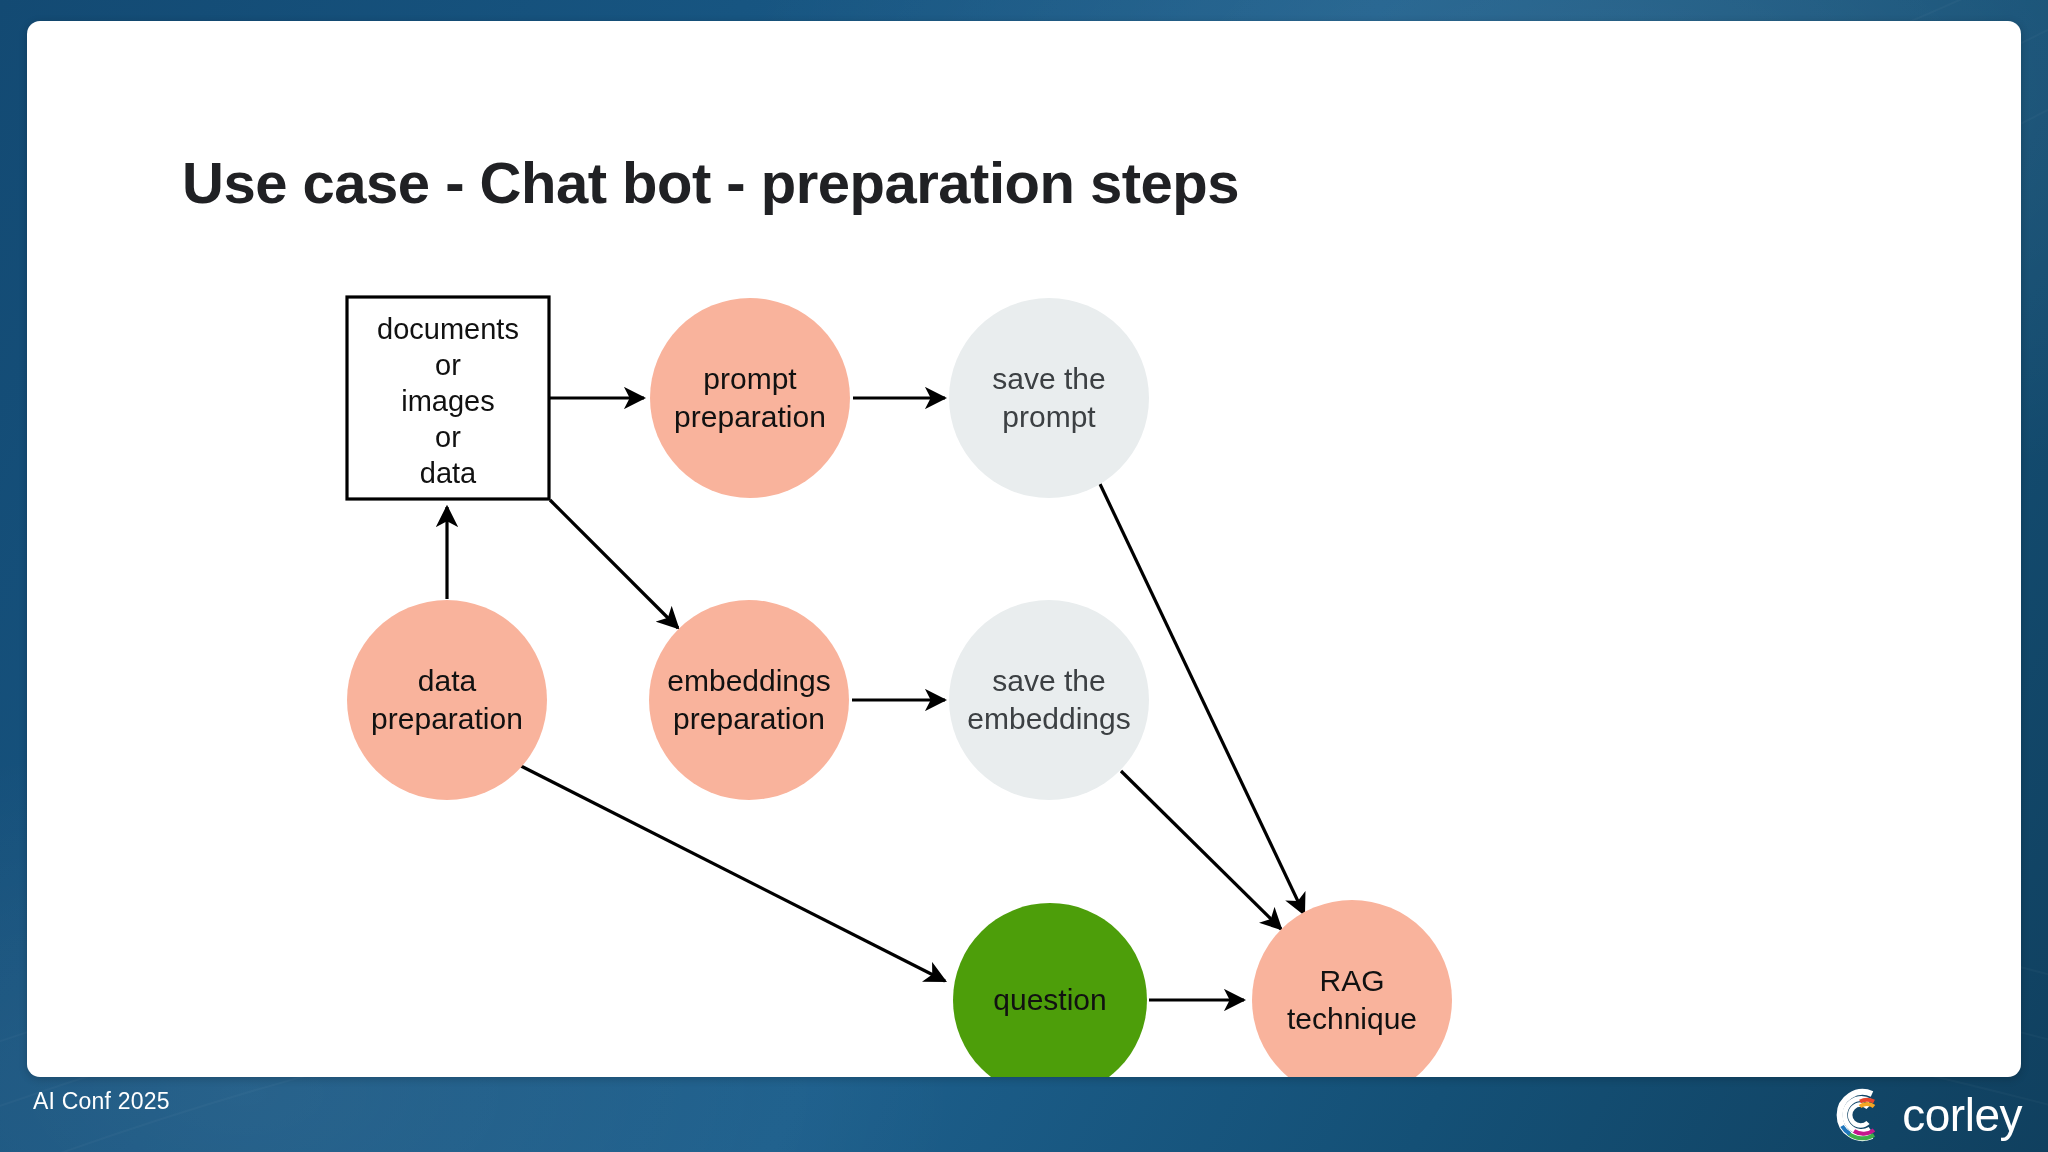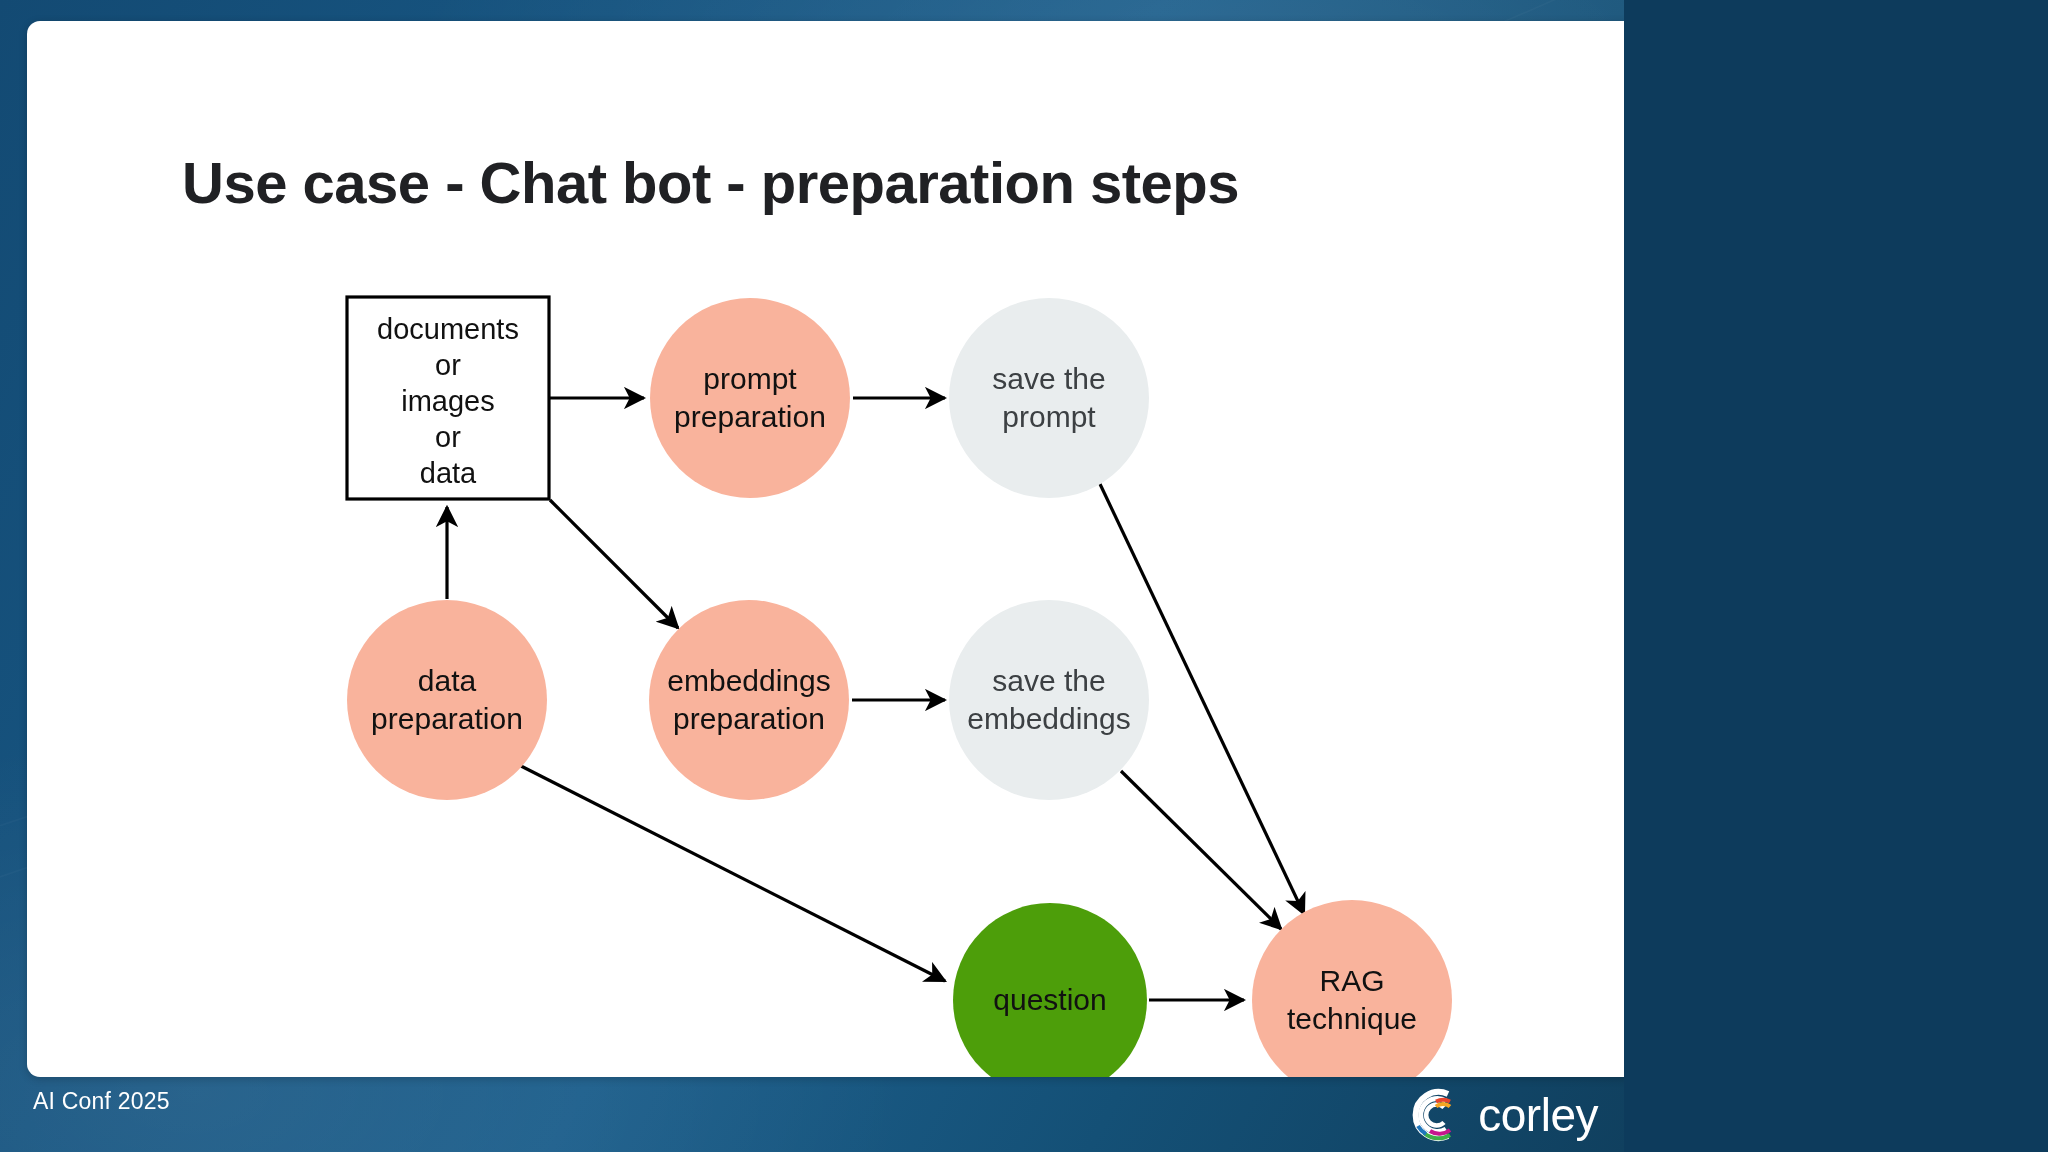--- a/index.html
+++ b/index.html
@@ -9,21 +9,21 @@
   }
   body {
     width: 2048px;
     height: 1152px;
     overflow: hidden;
     font-family: "Liberation Sans", sans-serif;
   }
 
   #slide {
     position: relative;
-    width: 1624px;
+    width: 2048px;
     height: 1152px;
     background:
       radial-gradient(ellipse 1400px 700px at 78% 8%, rgba(255,255,255,0.085), rgba(255,255,255,0) 62%),
       radial-gradient(ellipse 1200px 600px at 12% 95%, rgba(255,255,255,0.07), rgba(255,255,255,0) 60%),
       linear-gradient(118deg, #134a73 0%, #175581 28%, #1d5f8c 52%, #145076 76%, #10405f 100%);
     overflow: hidden;
   }
 
   
   .swirl {

